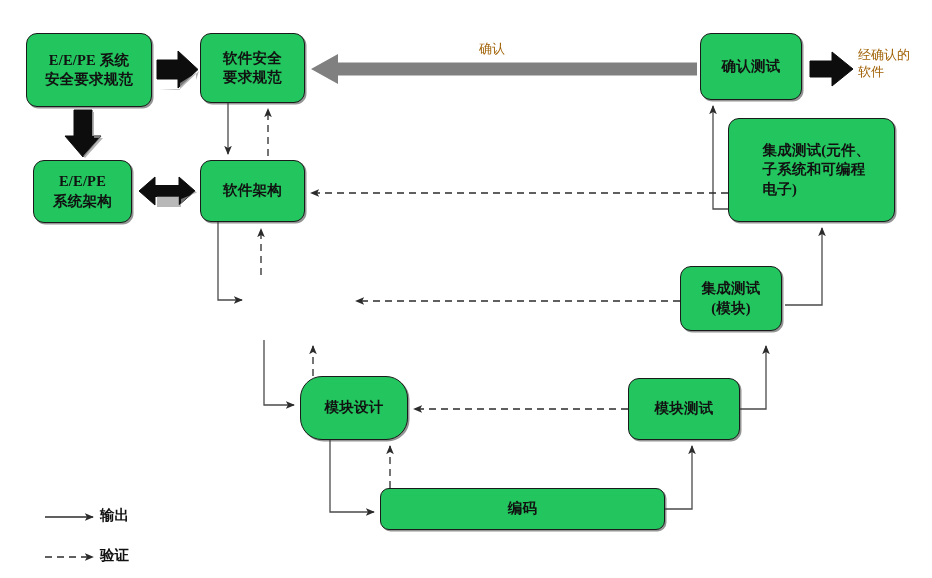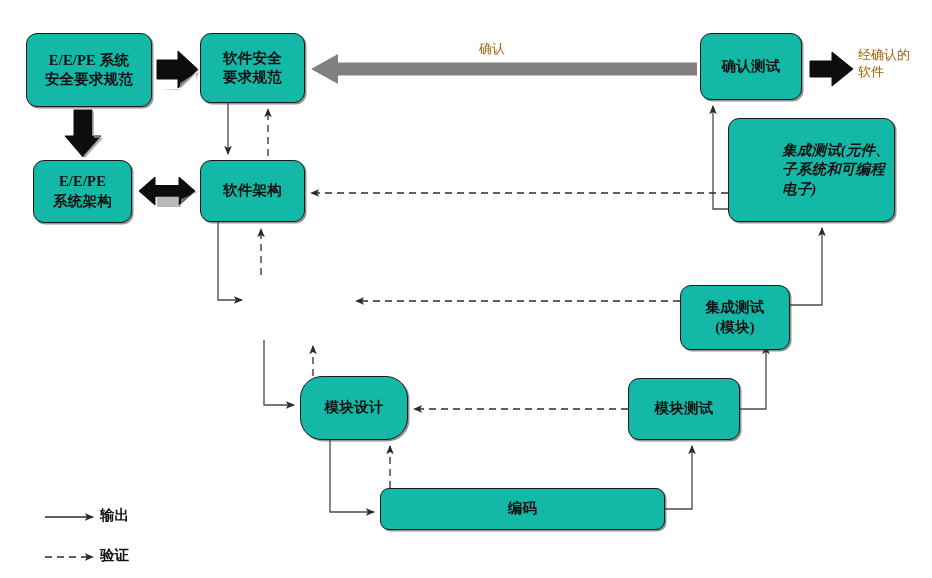--- a/index.html
+++ b/index.html
@@ -23,21 +23,21 @@
     left: 0;
     top: 0;
     width: 932px;
     height: 578px;
   }
   .node {
     position: absolute;
     box-sizing: border-box;
     border: 1.6px solid #1a1a1a;
     border-radius: 11px;
-    background: #14b8a6;
+    background: #22c55e;
     display: flex;
     align-items: center;
     justify-content: center;
     text-align: center;
     z-index: 5;
     box-shadow: 1.5px 1.5px 0 rgba(60,60,60,0.55);
   }
   .node .node-label {
     font-family: "Liberation Serif", "DejaVu Serif", serif;
     font-size: 14.5px;
@@ -46,21 +46,21 @@
     line-height: 1.33;
     letter-spacing: 0.2px;
     white-space: pre-line;
     padding: 0 4px;
   }
   .node.wide .node-label { font-size: 14.5px; }
   .node.latin .node-label {
     font-size: 14.5px;
     font-weight: 600;
   }
-  .node.leftalign { justify-content: flex-end; font-style: italic; }
+  .node.leftalign { justify-content: center; }
   .node.leftalign .node-label { text-align: left; padding-left: 14px; }
 
   .free-label {
     position: absolute;
     font-family: "Liberation Serif", "DejaVu Serif", serif;
     font-size: 13px;
     font-weight: 400;
     color: #a16207;
     line-height: 1.33;
     white-space: pre-line;
@@ -204,21 +204,21 @@
   </div>
 
   <div class="node wide" style="left:380px; top:488px; width:285px; height:42px; border-radius:9px;">
     <span class="node-label">编码</span>
   </div>
 
   <div class="node" style="left:628px; top:378px; width:112px; height:62px;">
     <span class="node-label">模块测试</span>
   </div>
 
-  <div class="node" style="left:680px; top:285px; width:110px; height:65px;">
+  <div class="node" style="left:680px; top:266px; width:102px; height:65px;">
     <span class="node-label">集成测试
 (模块)</span>
   </div>
 
   <div class="node leftalign" style="left:728px; top:118px; width:167px; height:104px;">
     <span class="node-label">集成测试(元件、
 子系统和可编程
 电子)</span>
   </div>
 

